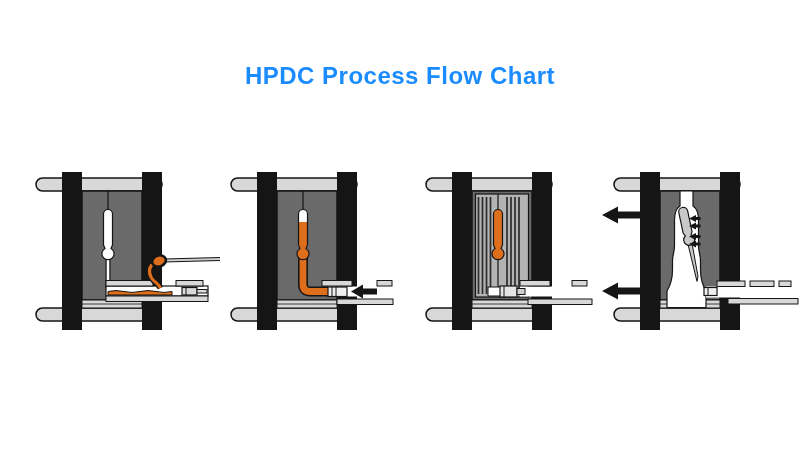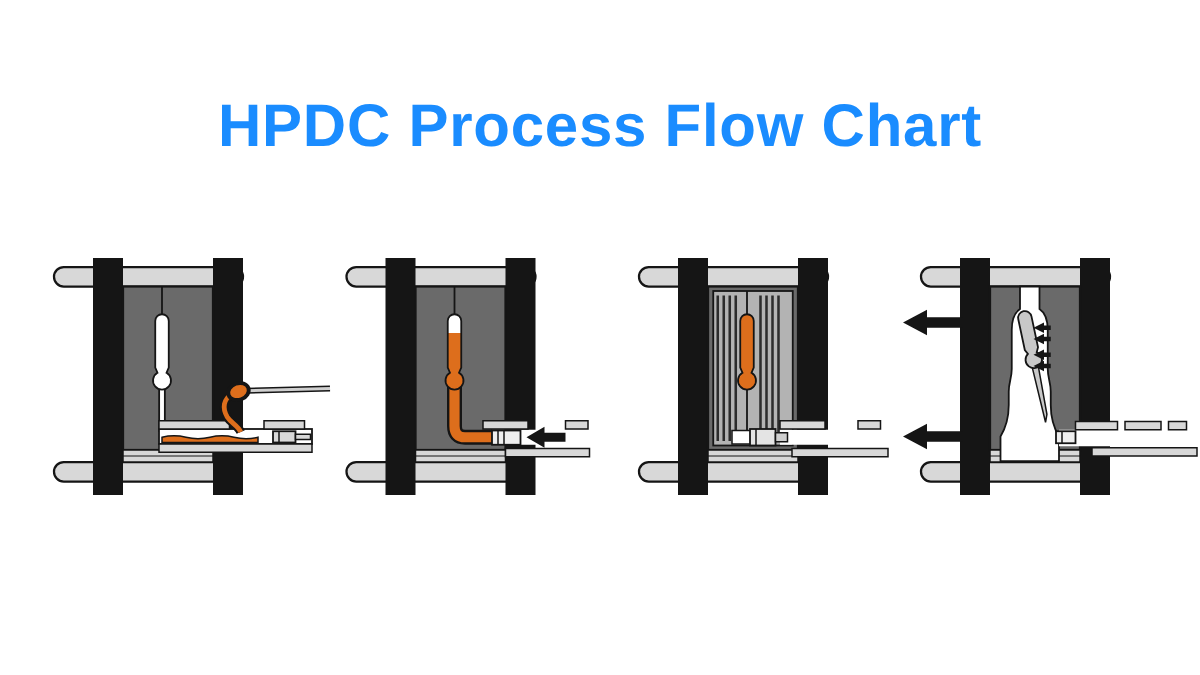--- a/index.html
+++ b/index.html
@@ -1,19 +1,19 @@
 <!DOCTYPE html>
 <html style="--accent: #1a8cff; --ink: #151515; --mold: #6a6a6a; --inner: #b3b3b3; --bar: #d8d8d8; --metal: #dd6e1c; --part: #c8c8c8; --bg: #ffffff;"><head>
 <meta charset="utf-8">
 <style>
   html,body{margin:0;padding:0;background:#fff;}
   .canvas{position:relative;width:800px;height:450px;background:var(--bg,#fff);
           font-family:"Liberation Sans",sans-serif;overflow:hidden;}
   .title{position:absolute;top:62px;left:0;width:100%;text-align:center;
-         font-size:40px;font-weight:bold;color:var(--accent,#1a8cff);
+         font-size:24px;font-weight:bold;color:var(--accent,#1a8cff);
          letter-spacing:.5px;margin:0;}
   .stage{position:absolute;top:160px;}
   #s1{left:30px}#s2{left:225px}#s3{left:420px}#s4{left:596px}
   svg{display:block}
 </style>
 </head>
 <body>
 
 <div class="canvas">
 

